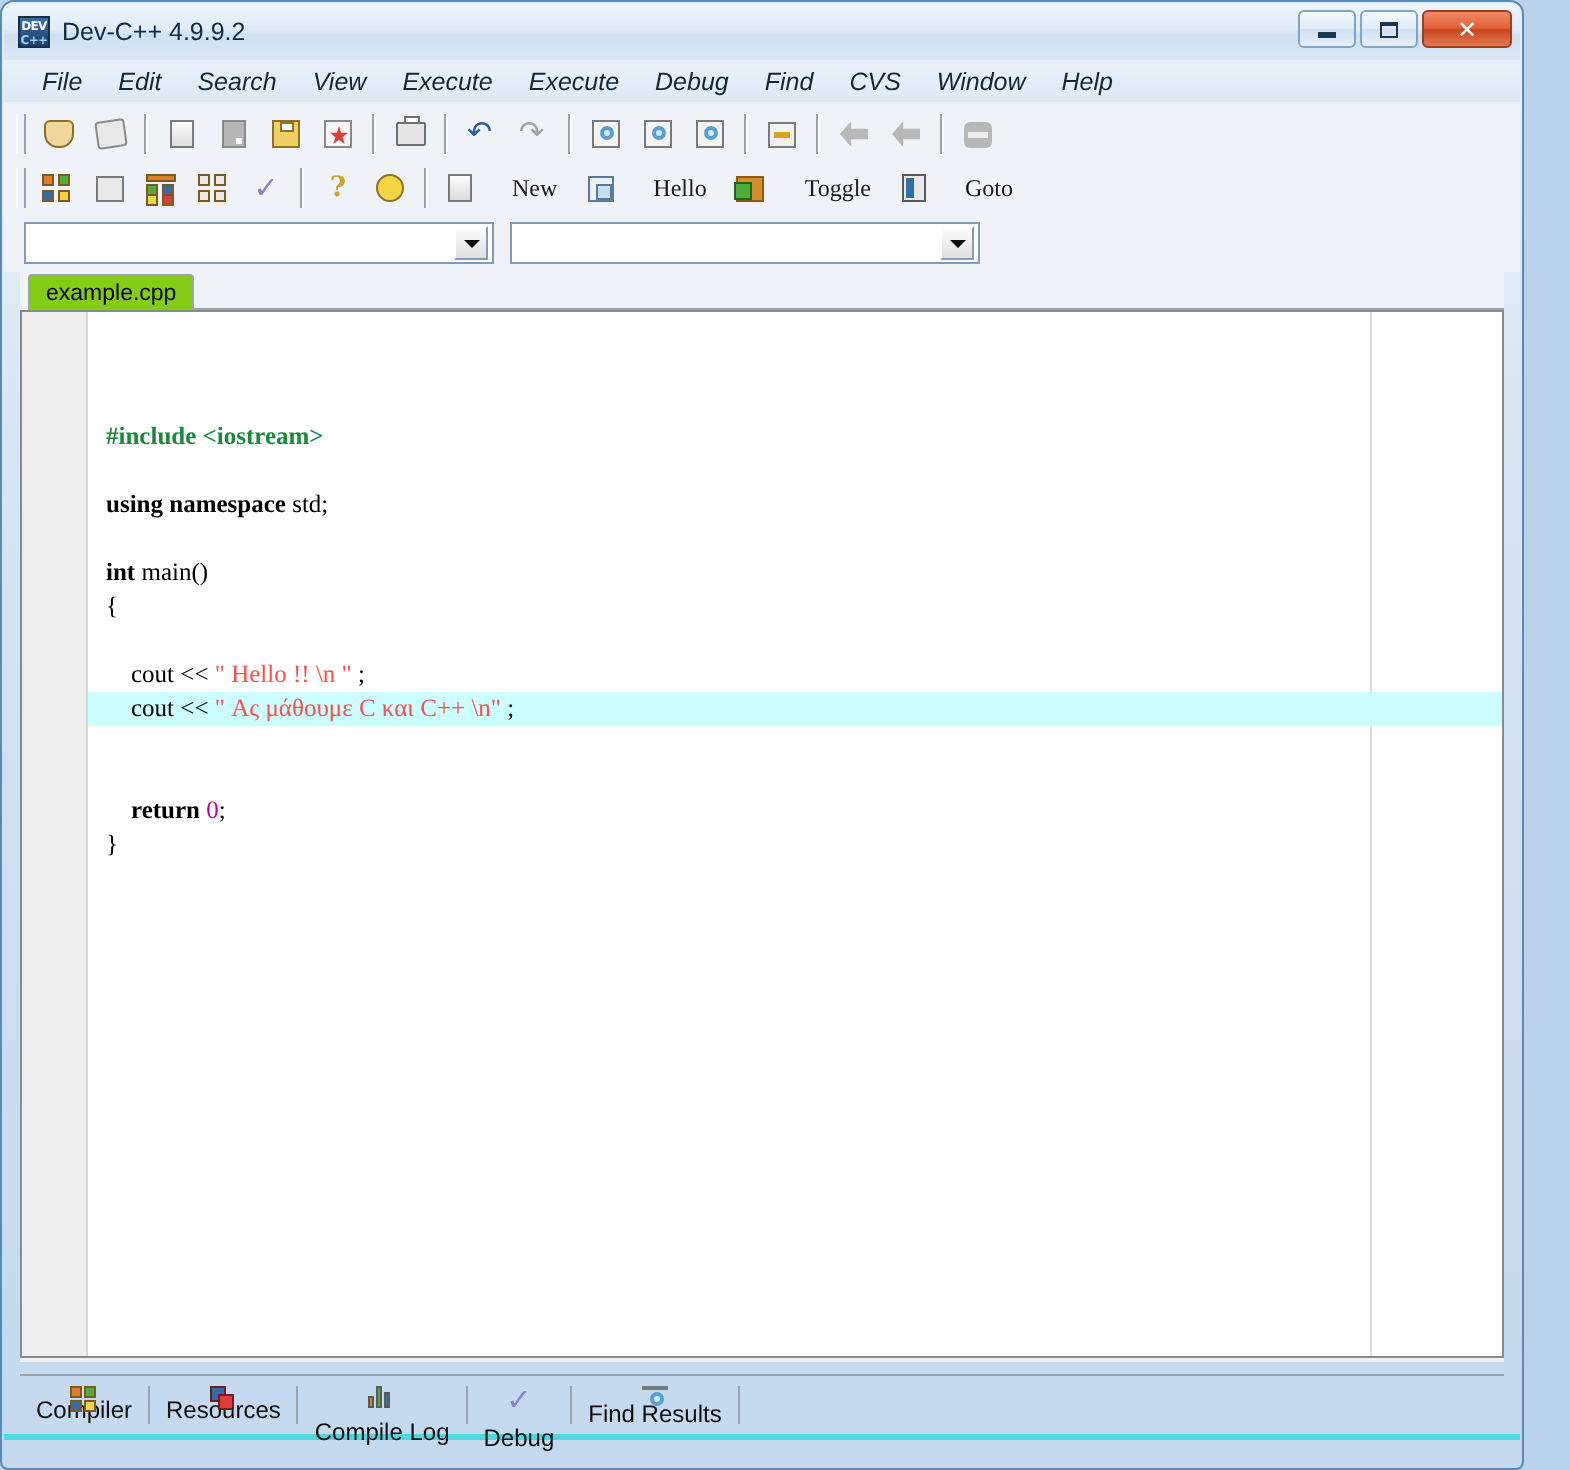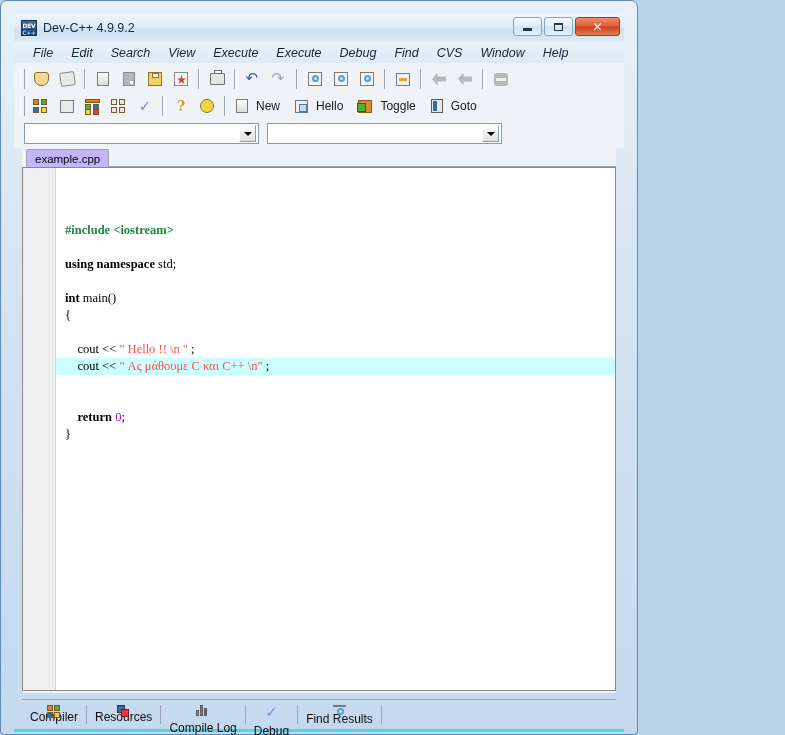--- a/index.html
+++ b/index.html
@@ -2,26 +2,26 @@
 <html><head>
 <meta charset="utf-8">
 <style>
   html,body{margin:0;padding:0;}
   body{
     width:785px;height:735px;overflow:hidden;
     font-family:"Liberation Sans",sans-serif;
     background:#b9d3ea;
   }
   .window{
-    position:absolute;left:0;top:0;width:638px;height:735px;
+    position:absolute;left:0;top:0;width:762px;height:735px;
     box-sizing:border-box;
     border:1px solid #5b8bb5;
     border-radius:7px 7px 4px 4px;
     background:linear-gradient(to bottom,#e8f1fa 0%,#d3e3f2 40%,#c4d9ee 100%);
-    padding:13px;
+    padding:1px;
   }
   
   .titlebar{
     position:relative;height:28px;
     border-radius:6px 6px 0 0;
     background:linear-gradient(to bottom,#eef5fc 0%,#dfebf7 45%,#cfe0f1 55%,#dbe8f6 100%);
     display:flex;align-items:center;
   }
   .app-icon{
     width:16px;height:16px;margin-left:7px;margin-right:6px;
@@ -70,24 +70,24 @@
   }
   .tbtn{
     width:24px;height:23px;margin:0 1px;box-sizing:border-box;
     display:flex;align-items:center;justify-content:center;
     border:1px solid transparent;border-radius:2px;
     position:relative;
   }
   .tsep{width:2px;height:20px;margin:0 4px;
     border-left:1px solid #9aa4ad;border-right:1px solid #ffffff;box-sizing:border-box;}
   .lbl-btn{
-    height:23px;display:flex;align-items:center;gap:8px;
+    height:23px;display:flex;align-items:center;gap:20px;
     padding:0 7px 0 4px;margin:0 1px;box-sizing:border-box;
     border:1px solid transparent;border-radius:2px;
-    font-size:12px;color:#1a1a1a;white-space:nowrap;
+    font-size:12px;color:#1a1a1a;white-space:nowrap;font-family:Liberation Serif, serif;
   }
   
   .combo-row{display:flex;align-items:center;padding:3px 0 4px 10px;gap:8px;background:#eff3f7;}
   .combo{
     height:21px;box-sizing:border-box;
     border:1px solid #7f9db9;background:#fff;
     display:flex;align-items:center;position:relative;
   }
   .combo.c1{width:235px;}
   .combo.c2{width:235px;}
@@ -110,21 +110,21 @@
   }
   .tabstrip{height:19px;display:flex;align-items:flex-end;padding-left:4px;}
   .etab{
     height:18px;box-sizing:border-box;
     padding:0 8px;display:flex;align-items:center;
     font-size:11.5px;color:#000;
     background:#f0f0f0;
     border:1px solid #9aa4ad;border-bottom:none;
     border-radius:2px 2px 0 0;
   }
-  .etab.active{background:#c4b5fd;}
+  .etab.active{background:#84cc16;}
   .tab-rest{flex:1;border-bottom:1px solid #9aa4ad;height:18px;box-sizing:border-box;}
   .editor{
     position:relative;height:524px;box-sizing:border-box;
     border:1px solid #8a8a8a;background:#fff;display:flex;overflow:hidden;
   }
   .gutter{width:32px;background:#eeeeee;border-right:1px solid #d8d8d8;flex:none;}
   .code{
     position:relative;flex:1;
     font-family:"DejaVu Sans Mono","Liberation Mono",monospace;
     font-size:12.5px;line-height:17px;

